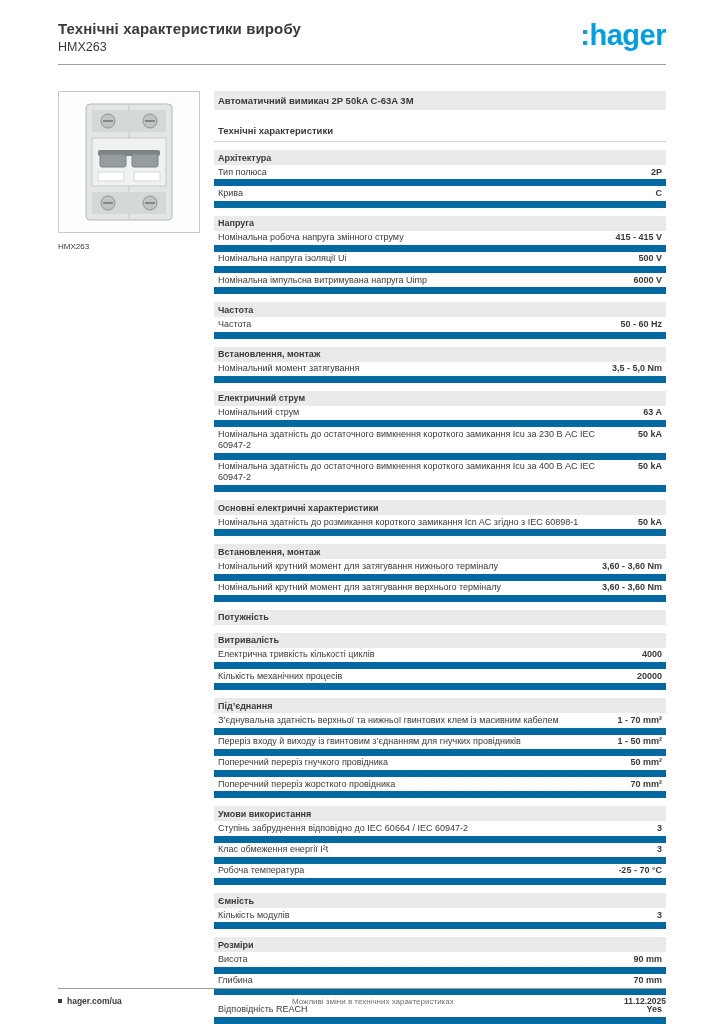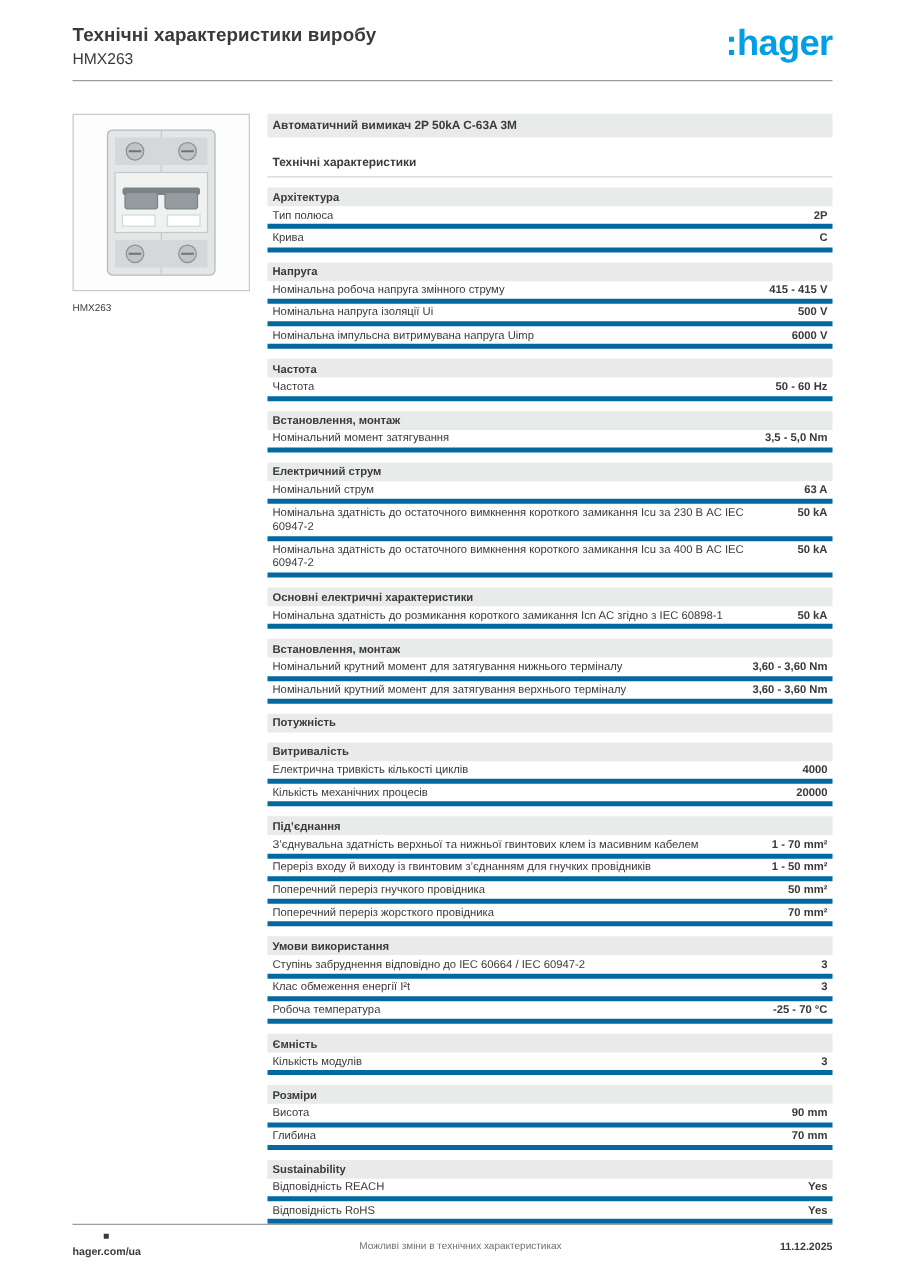--- a/index.html
+++ b/index.html
@@ -83,21 +83,21 @@
   .section-header {
     background: #e9eaea;
     font-size: 9px;
     font-weight: bold;
     padding: 2.5px 4px;
   }
   .spec-row {
     display: flex;
     justify-content: space-between;
     align-items: flex-start;
-    border-bottom: 4px solid #0369a1;
+    border-bottom: 7px solid #0369a1;
     padding: 1.5px 4px;
     font-size: 9px;
     line-height: 1.25;
   }
   .spec-label { padding-right: 18px; }
   .spec-value { flex: none; white-space: nowrap; text-align: right; font-weight: bold; }
 
   
   .footer {
     position: absolute;
@@ -108,21 +108,20 @@
     padding-top: 7px;
     display: flex;
     align-items: center;
     font-size: 8.5px;
   }
   .footer-left {
     font-weight: bold;
     display: flex;
     align-items: center;
     gap: 5px;
-    flex-direction: column;
   }
   .footer-bullet {
     width: 4px;
     height: 4px;
     background: #3a3a39;
     display: inline-block;
   }
   .footer-center {
     flex: 1;
     text-align: center;
@@ -309,21 +308,20 @@
             <div class="spec-row">
               <span class="spec-label">Висота</span>
               <span class="spec-value">90 mm</span>
             </div>
             <div class="spec-row">
               <span class="spec-label">Глибина</span>
               <span class="spec-value">70 mm</span>
             </div>
           </section>
           <section class="section">
-            <div class="section-header">Sustainability</div>
             <div class="spec-row">
               <span class="spec-label">Відповідність REACH</span>
               <span class="spec-value">Yes</span>
             </div>
             <div class="spec-row">
               <span class="spec-label">Відповідність RoHS</span>
               <span class="spec-value">Yes</span>
             </div>
           </section>
         </div>

